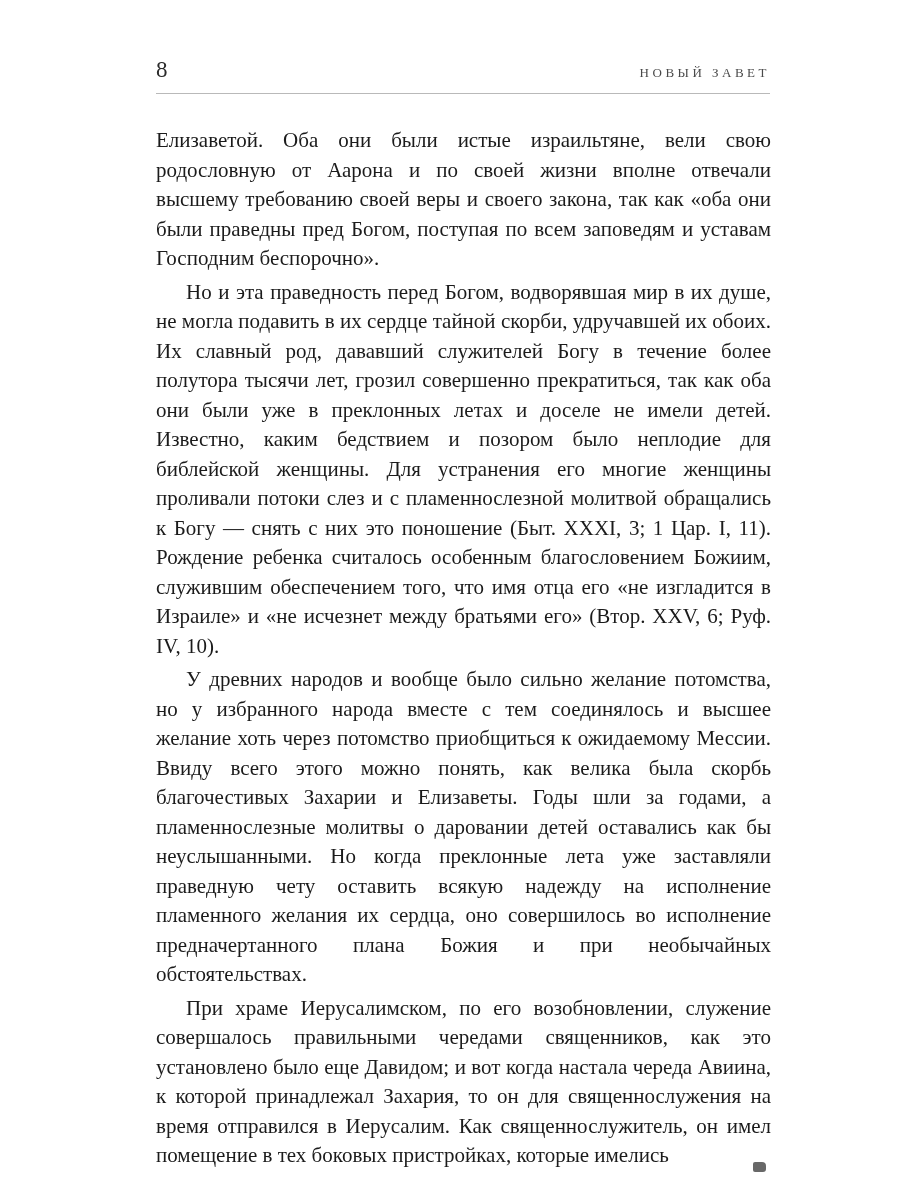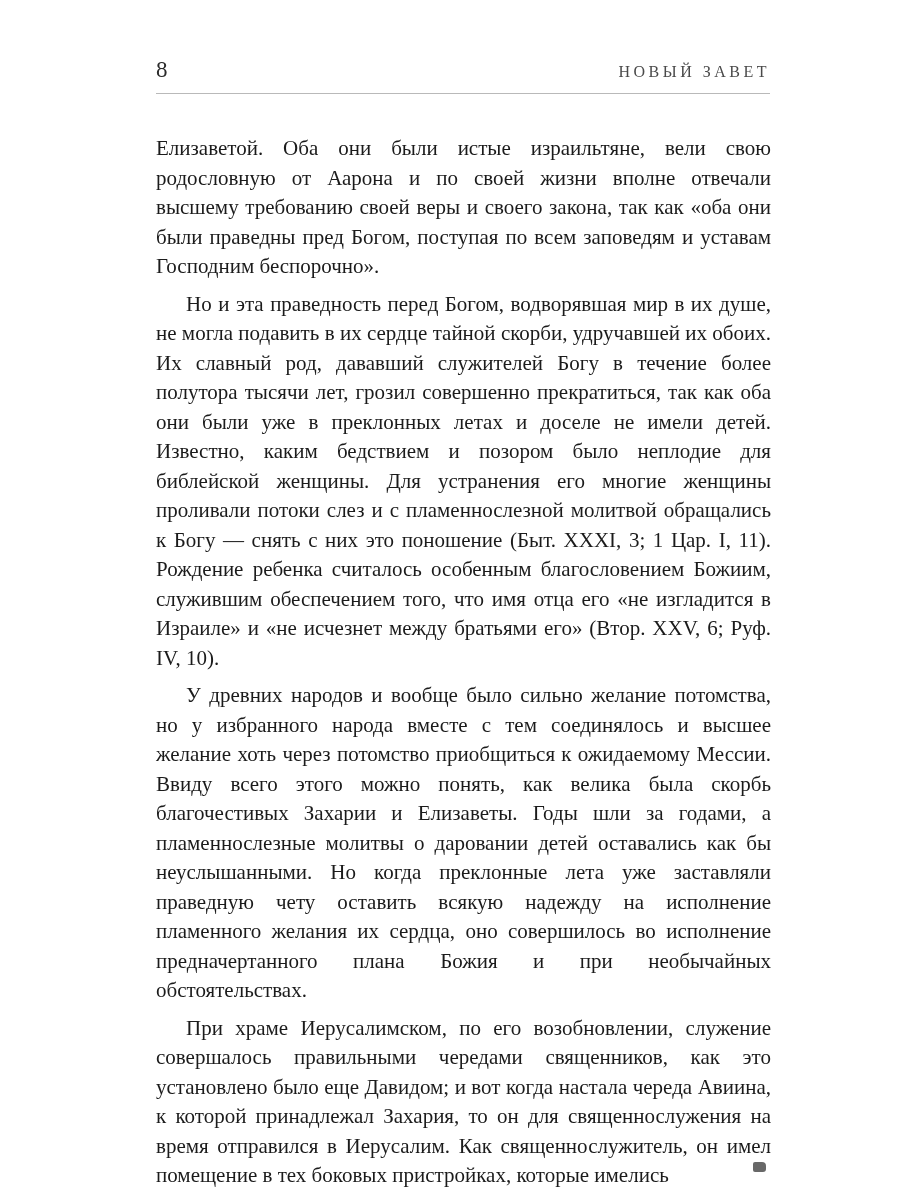--- a/index.html
+++ b/index.html
@@ -28,21 +28,21 @@
     display: flex;
     justify-content: space-between;
     align-items: baseline;
   }
   .page-num {
     font-size: 23px;
     color: #2b2b2b;
     line-height: 1;
   }
   .run-title {
-    font-size: 16px;
+    font-size: 13px;
     letter-spacing: 3.5px;
     color: #4a4a4a;
     line-height: 1;
     text-transform: uppercase;
   }
   .rule {
     position: absolute;
     left: 156px;
     right: 130px;
     top: 93px;
@@ -54,21 +54,21 @@
     left: 156px;
     top: 126px;
     width: 615px;
     text-align: justify;
     font-size: 21px;
     line-height: 29.5px;
     hyphens: auto;
     -webkit-hyphens: auto;
   }
   .para {
-    margin: 8px 0 4px 0;
+    margin: 0 0 4px 0;
     text-indent: 30px;
   }
   .para.first {
     text-indent: 0;
   }
   .corner-mark {
     position: absolute;
     right: 134px;
     bottom: 28px;
     width: 13px;

